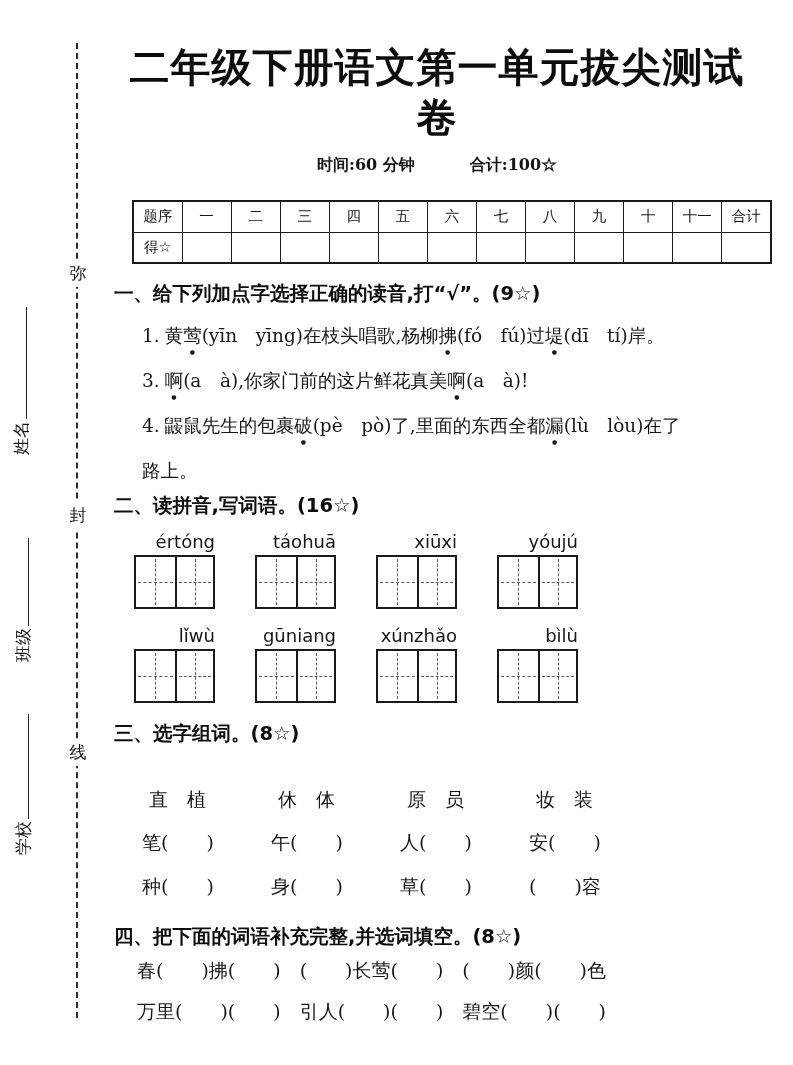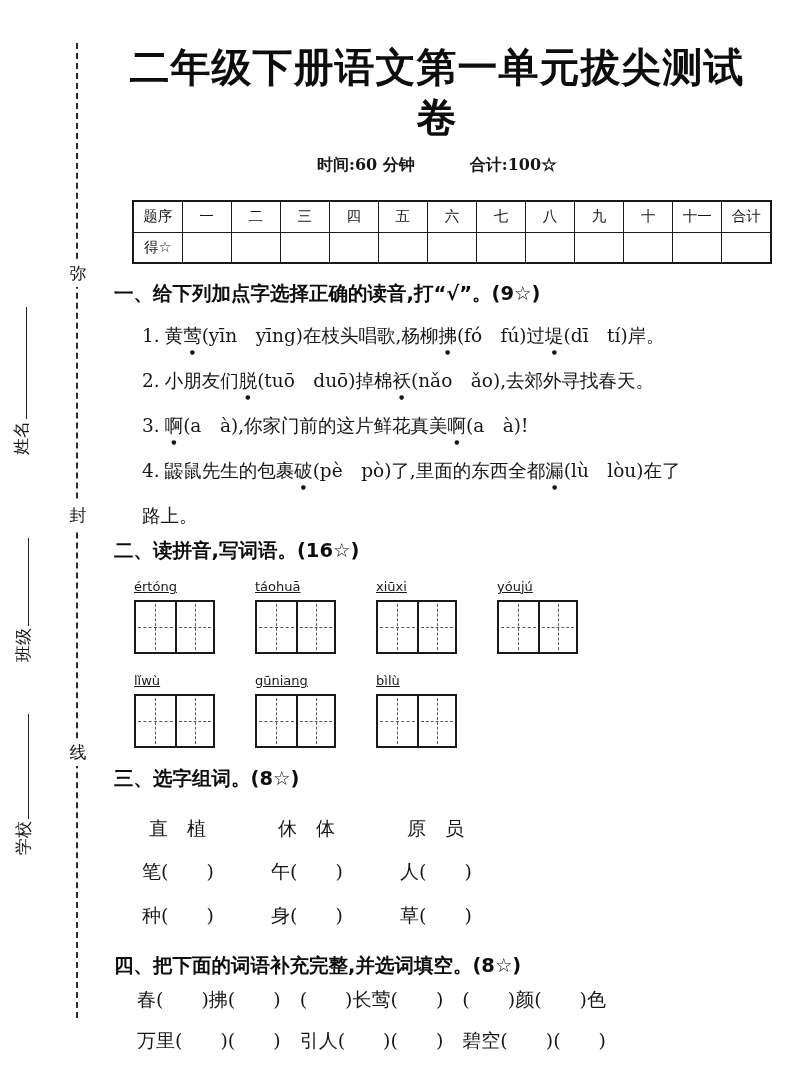--- a/index.html
+++ b/index.html
@@ -73,37 +73,37 @@
   .dotted { position: relative; display: inline-block; line-height: 1; }
   .dotted::after {
     content: "●"; position: absolute; left: 50%; bottom: -9px;
     transform: translateX(-50%); font-size: 6px; line-height: 6px;
   }
   
   .pin-row { display: flex; gap: 40px; padding-left: 22px; margin-top: 10px; }
   .pin-row.r2 { margin-top: 14px; }
   .pin-group { width: 81px; }
   .pin-label {
-    display: flex; justify-content: flex-start; align-items: flex-end;
+    display: flex; justify-content: flex-end; align-items: flex-end;
     height: 24px; font-family: "DejaVu Sans", "Liberation Sans", sans-serif;
-    font-size: 13px; line-height: 22px; text-decoration: underline;
+    font-size: 18px; line-height: 22px;
   }
   .tian-grid { display: flex; border: 2px solid #1a1a1a; margin-top: 2px; width: 81px; }
   .tian-cell { position: relative; width: 38.5px; height: 50px; }
   .tian-cell + .tian-cell { border-left: 2px solid #1a1a1a; }
   .tian-cell::before {
     content: ""; position: absolute; left: 50%; top: 2px; bottom: 2px;
     border-left: 1px dashed #5a5a5a;
   }
   .tian-cell::after {
     content: ""; position: absolute; top: 50%; left: 2px; right: 2px;
     border-top: 1px dashed #5a5a5a;
   }
   
-  .q3-cols { display: flex; gap: 37px; padding-left: 30px; margin-top: 24px; font-size: 19px; }
+  .q3-cols { display: flex; gap: 37px; padding-left: 30px; margin-top: 40px; font-size: 19px; }
   .q3-col { width: 92px; }
   .q3-opts { padding-left: 7px; line-height: 24px; margin-bottom: 19px; }
   .q3-r1 { line-height: 24px; margin-bottom: 20px; }
   .q3-r2 { line-height: 24px; }
   
   .q4-line { padding-left: 25px; margin-top: 8px; font-size: 19px; line-height: 24px; }
   .q4-line.l2 { margin-top: 17px; }
 </style>
 </head>
 <body>
@@ -166,21 +166,20 @@
             <td></td>
             <td></td>
             <td></td>
           </tr>
       </tbody>
     </table>
 
     <div class="qheader">一、给下列加点字选择正确的读音,打“√”。(9☆)</div>
     <div class="q1-items" id="q1-items">
         <div class="q-item"><span class="num">1.</span><span>黄</span><span class="dotted">莺</span><span>(yīn　yīng)在枝头唱歌,杨柳</span><span class="dotted">拂</span><span>(fó　fú)过</span><span class="dotted">堤</span><span>(dī　tí)岸。</span></div>
-        <div class="q-item"><span class="num">2.</span><span>小朋友们</span><span class="dotted">脱</span><span>(tuō　duō)掉棉</span><span class="dotted">袄</span><span>(nǎo　ǎo),去郊外寻找春天。</span></div>
         <div class="q-item"><span class="num">3.</span><span class="dotted">啊</span><span>(a　à),你家门前的这片鲜花真美</span><span class="dotted">啊</span><span>(a　à)!</span></div>
         <div class="q-item"><span class="num">4.</span><span>鼹鼠先生的包裹</span><span class="dotted">破</span><span>(pè　pò)了,里面的东西全都</span><span class="dotted">漏</span><span>(lù　lòu)在了</span></div>
         <div class="q-item"><span>路上。</span></div>
       </div>
 
     <div class="qheader h2">二、读拼音,写词语。(16☆)</div>
     <div id="q2-rows">
         <div class="pin-row">
           <div class="pin-group">
             <div class="pin-label">
@@ -231,20 +230,30 @@
             </div>
             <div class="tian-grid">
               <div class="tian-cell"></div>
               <div class="tian-cell"></div>
             </div>
           </div>
           <div class="pin-group">
             <div class="pin-label">
               <span>gū</span>
               <span>niang</span>
+            </div>
+            <div class="tian-grid">
+              <div class="tian-cell"></div>
+              <div class="tian-cell"></div>
+            </div>
+          </div>
+          <div class="pin-group">
+            <div class="pin-label">
+              <span>xún</span>
+              <span>zhǎo</span>
             </div>
             <div class="tian-grid">
               <div class="tian-cell"></div>
               <div class="tian-cell"></div>
             </div>
           </div>
           <div class="pin-group">
             <div class="pin-label">
               <span>bì</span>
               <span>lù</span>
@@ -267,20 +276,25 @@
         <div class="q3-col">
           <div class="q3-opts">休　体</div>
           <div class="q3-r1">午(　　)</div>
           <div class="q3-r2">身(　　)</div>
         </div>
         <div class="q3-col">
           <div class="q3-opts">原　员</div>
           <div class="q3-r1">人(　　)</div>
           <div class="q3-r2">草(　　)</div>
         </div>
+        <div class="q3-col">
+          <div class="q3-opts">妆　装</div>
+          <div class="q3-r1">安(　　)</div>
+          <div class="q3-r2">(　　)容</div>
+        </div>
       </div>
 
     <div class="qheader h4">四、把下面的词语补充完整,并选词填空。(8☆)</div>
     <div class="q4-line">春(　　)拂(　　)　(　　)长莺(　　)　(　　)颜(　　)色</div>
     <div class="q4-line l2">万里(　　)(　　)　引人(　　)(　　)　碧空(　　)(　　)</div>
 
   </div>
 </div>
 
 </body></html>

